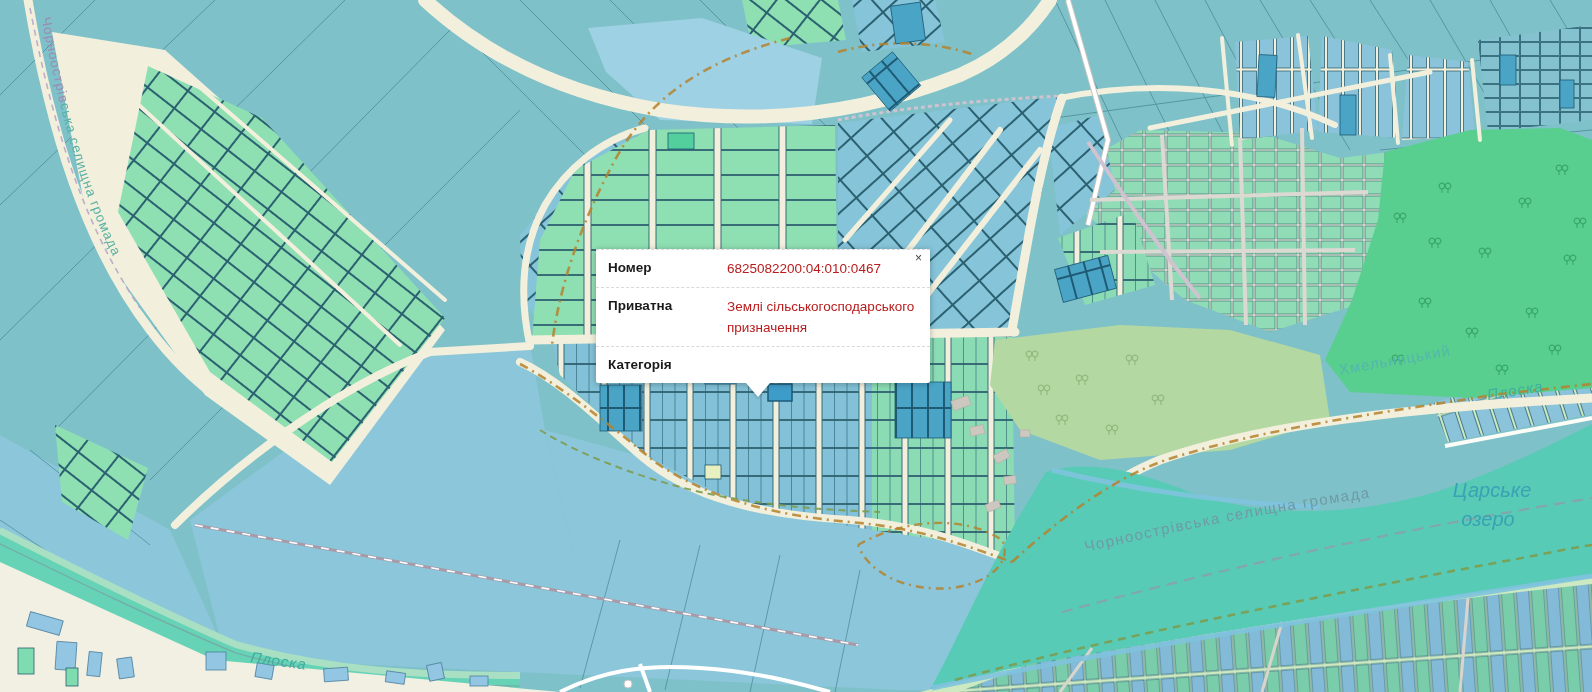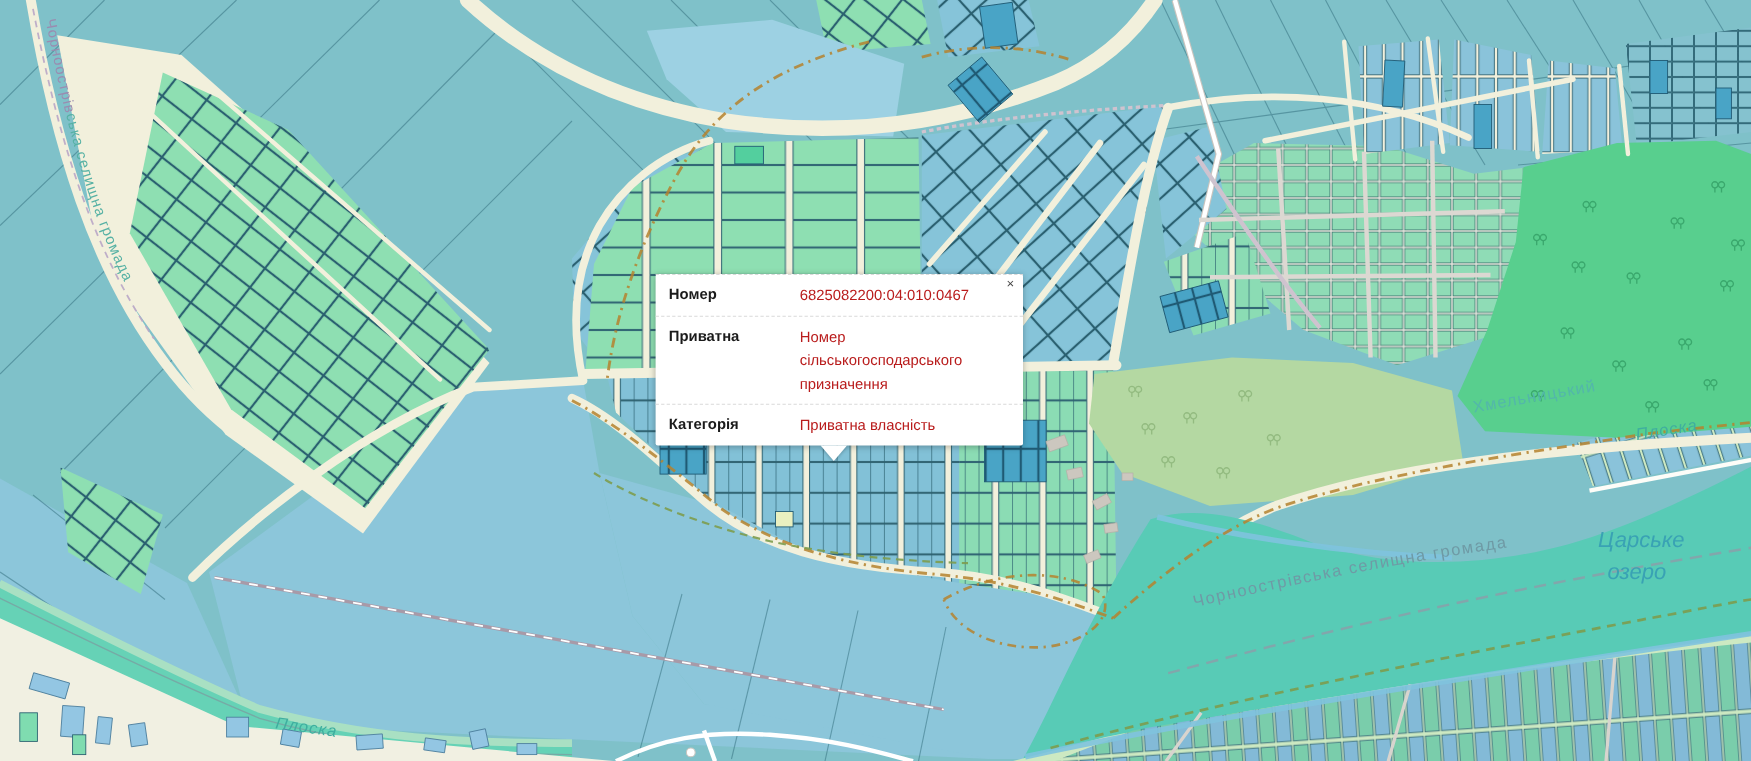--- a/index.html
+++ b/index.html
@@ -319,21 +319,20 @@
 </svg>
 
 <div class="popup">
   <span class="popup-close">×</span>
   <div class="popup-row">
     <span class="popup-label">Номер</span>
     <span class="popup-value">6825082200:04:010:0467</span>
   </div>
   <div class="popup-row">
     <span class="popup-label">Приватна</span>
-    <span class="popup-value">Номер сільськогосподарського призначення</span>
+    <span class="popup-value">Землі сільськогосподарського призначення</span>
   </div>
   <div class="popup-row">
     <span class="popup-label">Категорія</span>
-    <span class="popup-value">Приватна власність</span>
   </div>
   <div class="popup-tail"></div>
 </div>
 </div>
 
 </body></html>

